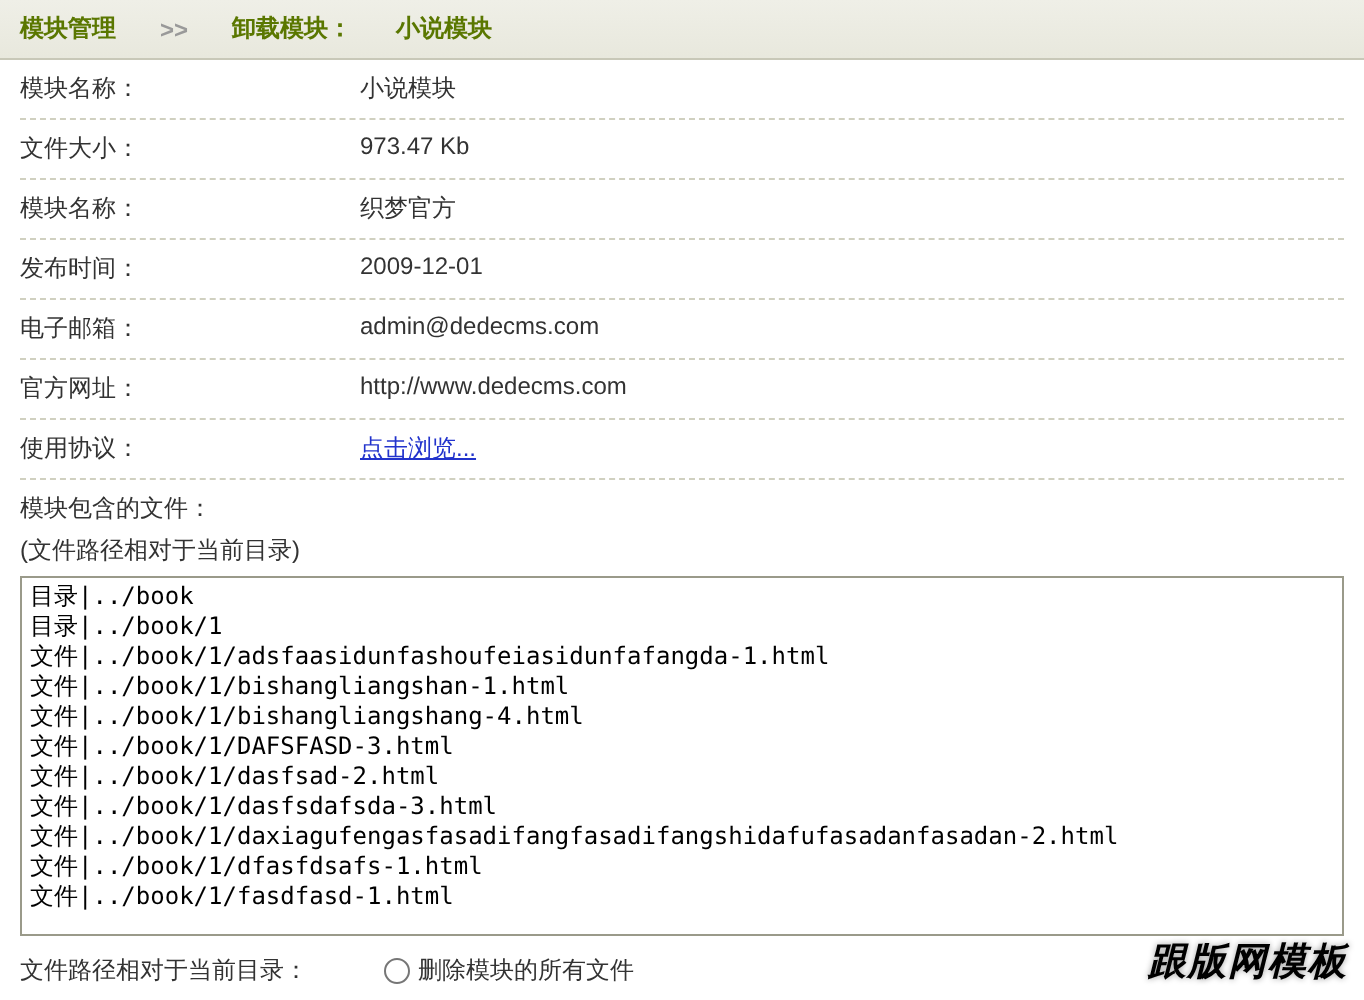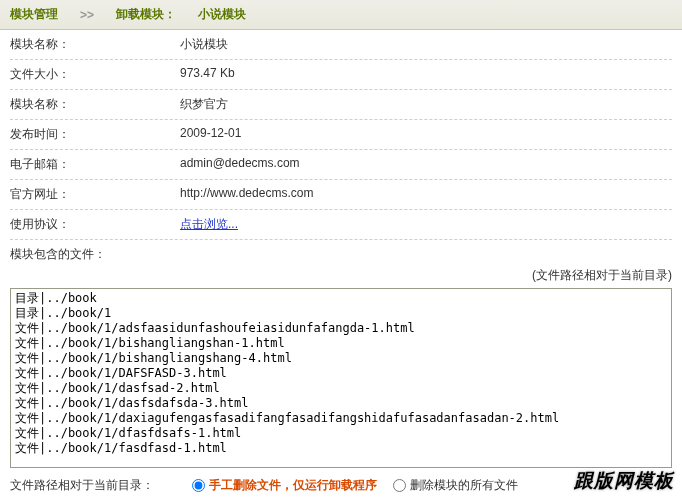--- a/index.html
+++ b/index.html
@@ -8,21 +8,21 @@
 .header .title { color: #5a7700; font-weight: bold; }
 .header .sep { color: #999; font-weight: bold; }
 .header .sub { color: #5a7700; font-weight: bold; }
 .header .modname { color: #5a7700; font-weight: bold; }
 .content { padding: 0 10px 8px; }
 .row { display: flex; border-bottom: 1px dashed #d0d0c0; padding: 6px 0; }
 .label { width: 170px; color: #333; }
 .value { flex: 1; color: #333; }
 .link { color: #2233cc; text-decoration: underline; cursor: pointer; }
 .section-label { padding: 6px 0 2px; }
-.hint { padding: 2px 0 4px; text-align: right; }
+.hint { padding: 2px 0 4px; }
 .file-list { width: 100%; height: 180px; border: 1px solid #9a9a8a; background: #fff; overflow-y: scroll; font-family: SimSun, monospace; font-size: 12px; padding: 2px 4px; line-height: 15px; resize: none; }
 .radio-row { display: flex; align-items: center; gap: 18px; padding: 6px 0 8px; }
 .radio-group { display: flex; align-items: center; gap: 16px; margin-left: 20px; }
 .radio-opt { display: flex; align-items: center; gap: 4px; }
 .radio-opt input { margin: 0; }
 .radio-opt.sel span { color: #d84a00; font-weight: bold; }
 .watermark { position: fixed; right: 8px; bottom: 6px; font-family: "Microsoft YaHei", sans-serif; font-size: 19px; font-weight: bold; font-style: italic; color: #000000; text-shadow: 0 0 3px rgba(0,0,0,0.4); letter-spacing: 1px; }
 </style>
 </head>
 <body>
@@ -74,24 +74,20 @@
 文件|../book/1/DAFSFASD-3.html
 文件|../book/1/dasfsad-2.html
 文件|../book/1/dasfsdafsda-3.html
 文件|../book/1/daxiagufengasfasadifangfasadifangshidafufasadanfasadan-2.html
 文件|../book/1/dfasfdsafs-1.html
 文件|../book/1/fasdfasd-1.html</textarea>
 
   <div class="radio-row">
     <span>文件路径相对于当前目录：</span>
     <div class="radio-group">
-      <label class="radio-opt sel">
-        <input type="radio" name="h" checked="" style="">
-        <span>手工删除文件，仅运行卸载程序</span>
-      </label>
       <label class="radio-opt">
         <input type="radio" name="h" style="">
         <span>删除模块的所有文件</span>
       </label>
     </div>
   </div>
 
   
 </div>
 

